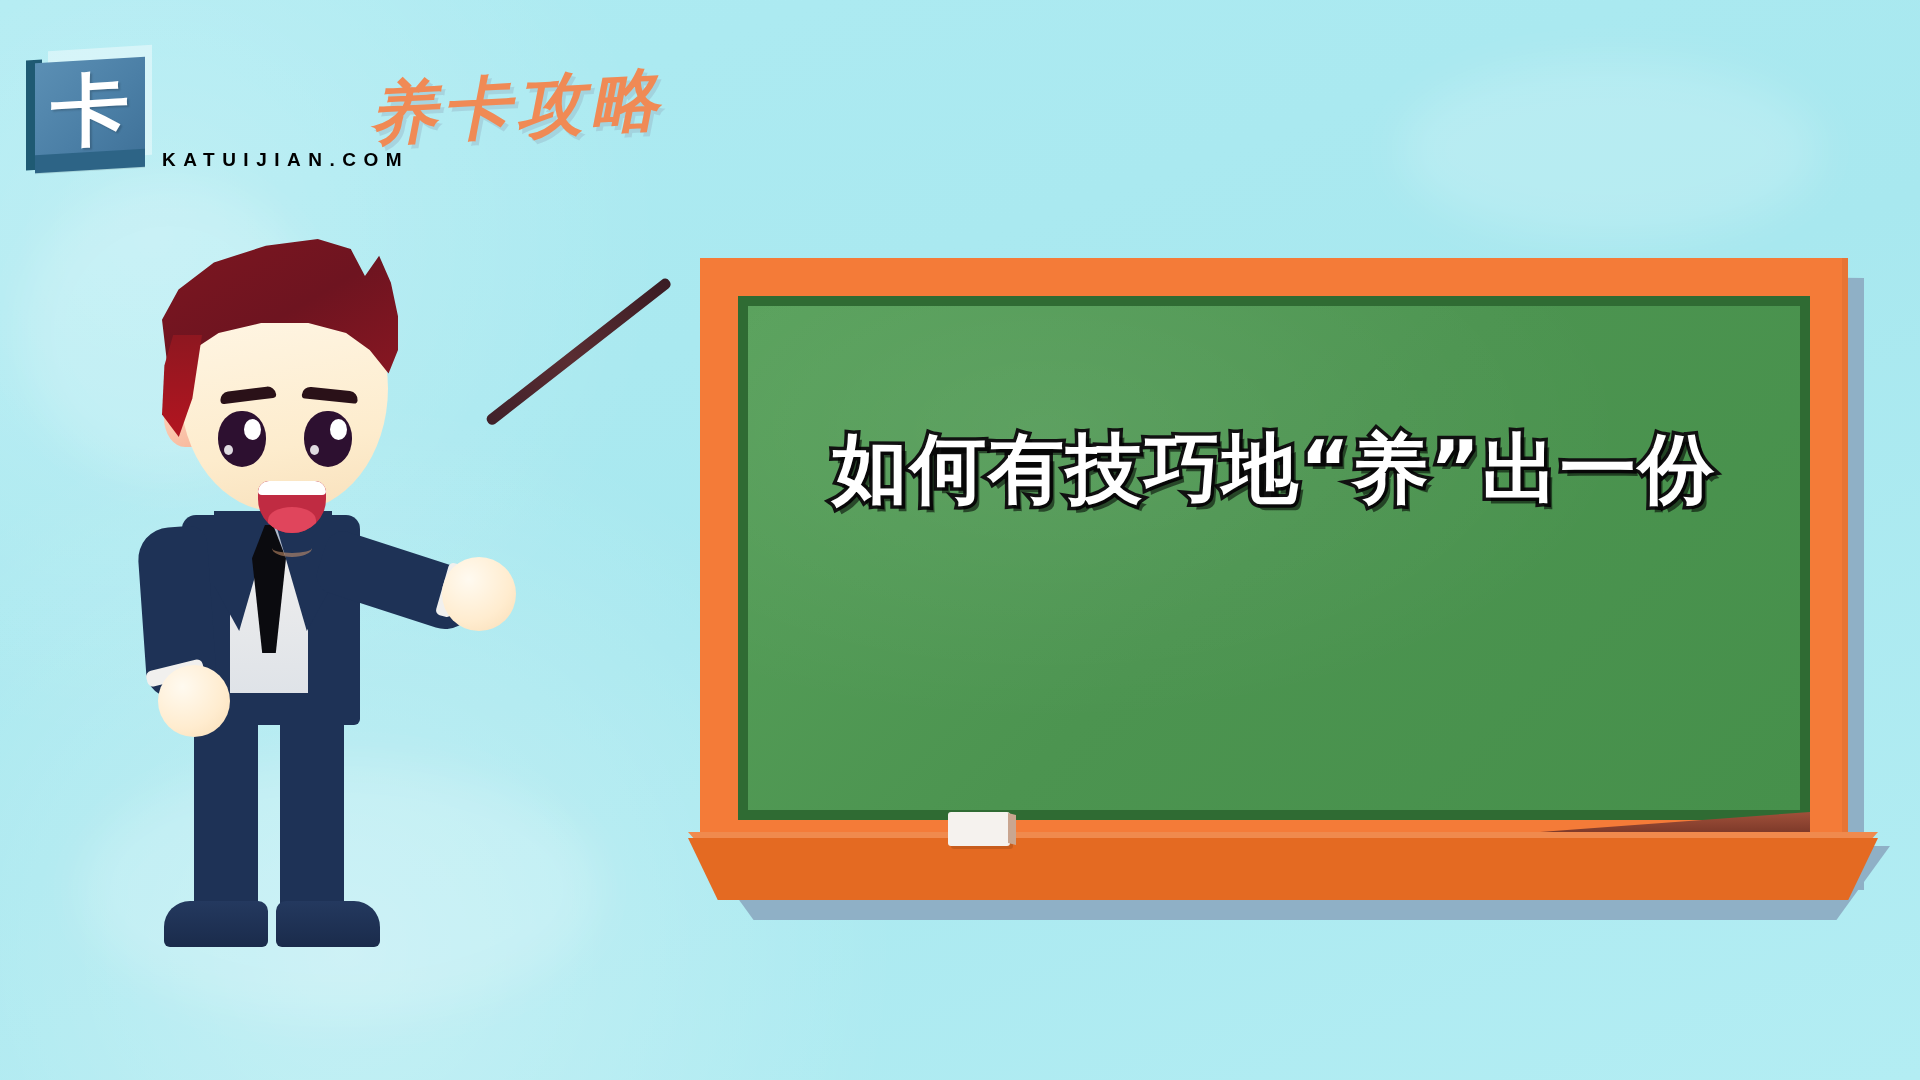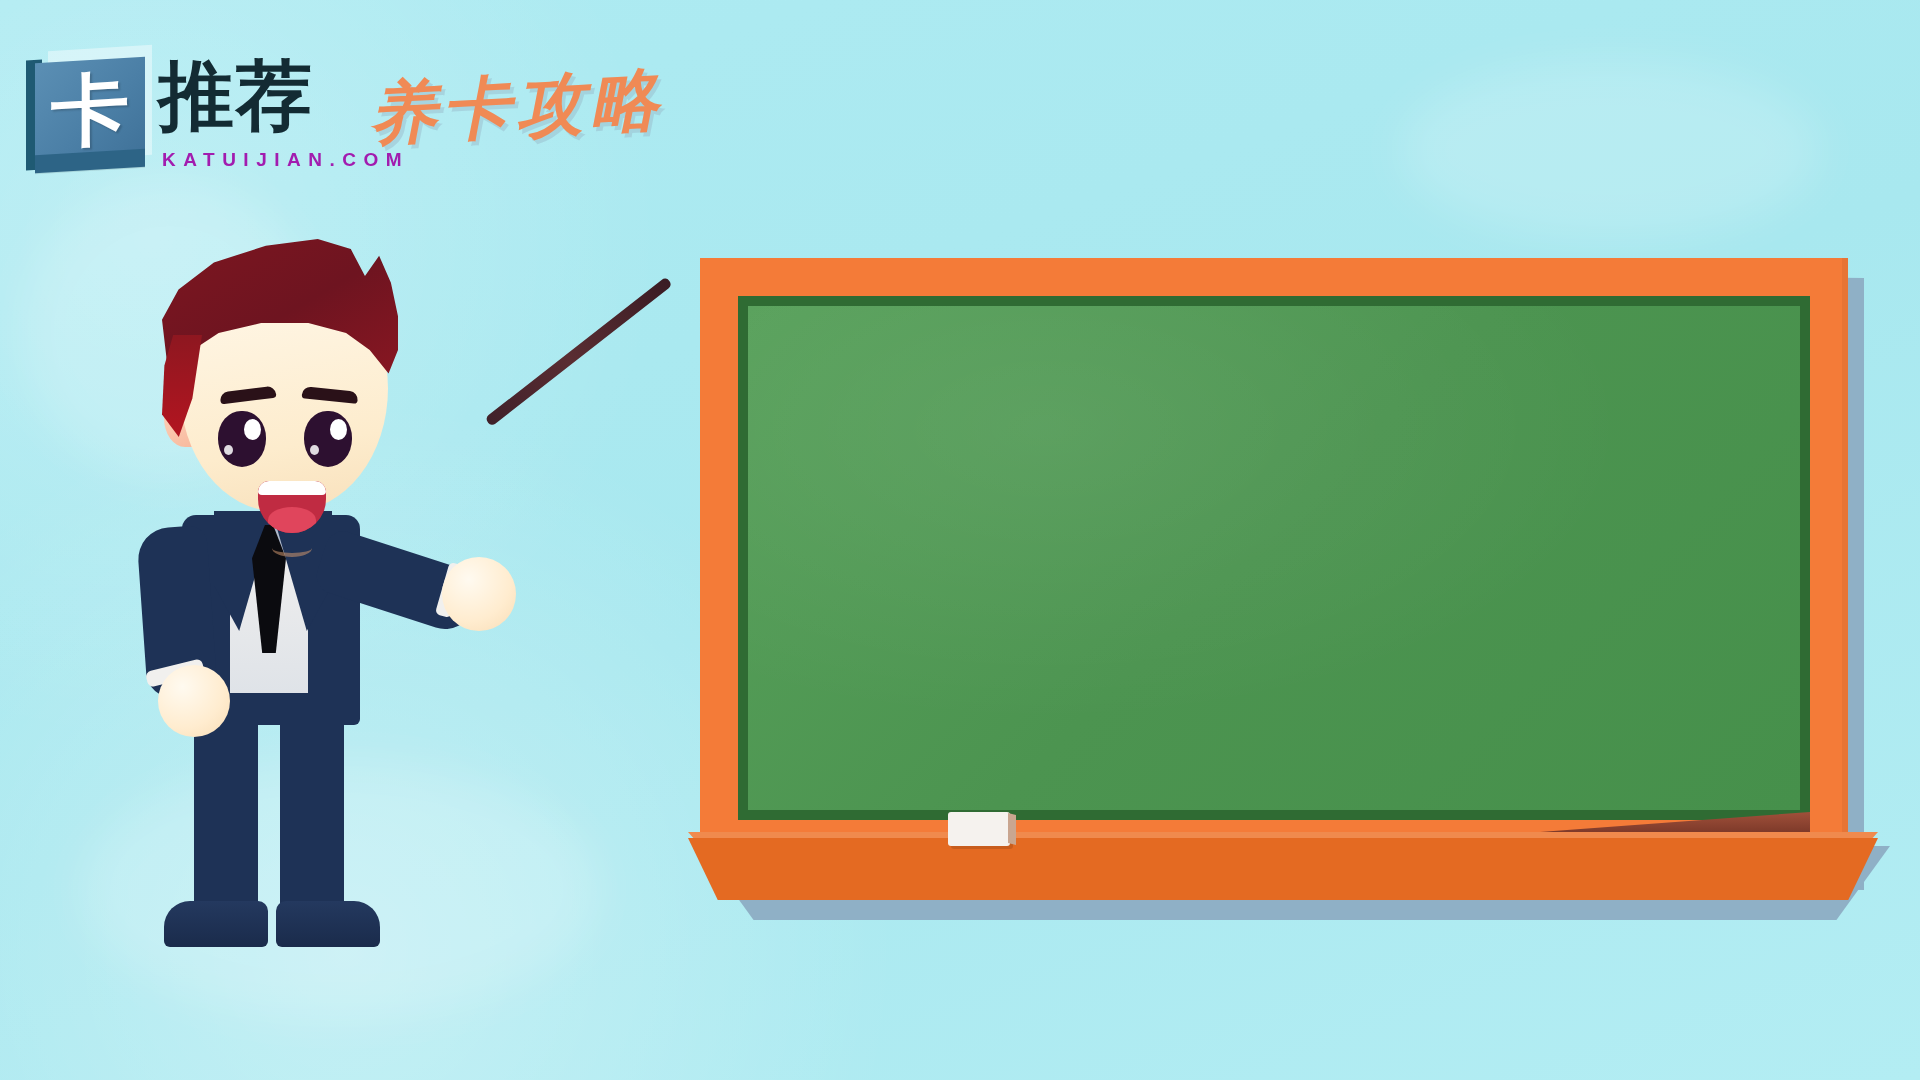--- a/index.html
+++ b/index.html
@@ -114,21 +114,21 @@
     line-height: 1;
     font-family: "DejaVu Sans", sans-serif;
   }
   .logo-domain {
     position: absolute;
     left: 144px;
     top: 107px;
     font-size: 19px;
     font-weight: 700;
     letter-spacing: 7.5px;
-    color: #a21caf;
+    color: #000000;
     font-family: "Liberation Sans", sans-serif;
   }
   .logo-slogan {
     position: absolute;
     left: 350px;
     top: 30px;
     font-size: 68px;
     font-weight: 700;
     letter-spacing: 6px;
     line-height: 1;
@@ -441,35 +441,35 @@
   <div class="bg-blob" style="left:1400px; top:60px; width:420px; height:180px;"></div>
 
   <div id="logo-block">
     <div class="logo-card-wrap">
       <div class="logo-card-ghost"></div>
       <div class="logo-card-dark"></div>
       <div class="logo-card-main"></div>
       <div class="logo-card-foot"></div>
       <div class="logo-ka">卡</div>
     </div>
-    <div class="logo-word">推荐</div>
     <div class="logo-domain">KATUIJIAN.COM</div>
     <div class="logo-slogan">养卡攻略</div>
   </div>
 
   <div id="board-shadow"></div>
   <div id="board-ledge-shadow"></div>
 
   <div id="board-frame"></div>
   <div id="board-inner-border"></div>
   <div id="board-surface">
     <div class="board-sheen"></div>
   </div>
 
   <div id="board-text">
+    <span class="bl">如何有技巧地“养”出一份</span>
   </div>
 
   <div id="board-ledge-top"></div>
   <div id="board-ledge"></div>
   <div id="chalk-eraser"></div>
   <div id="board-pointer"></div>
 
   <div id="character">
 
     <div class="c-abs leg leg-l"></div>

